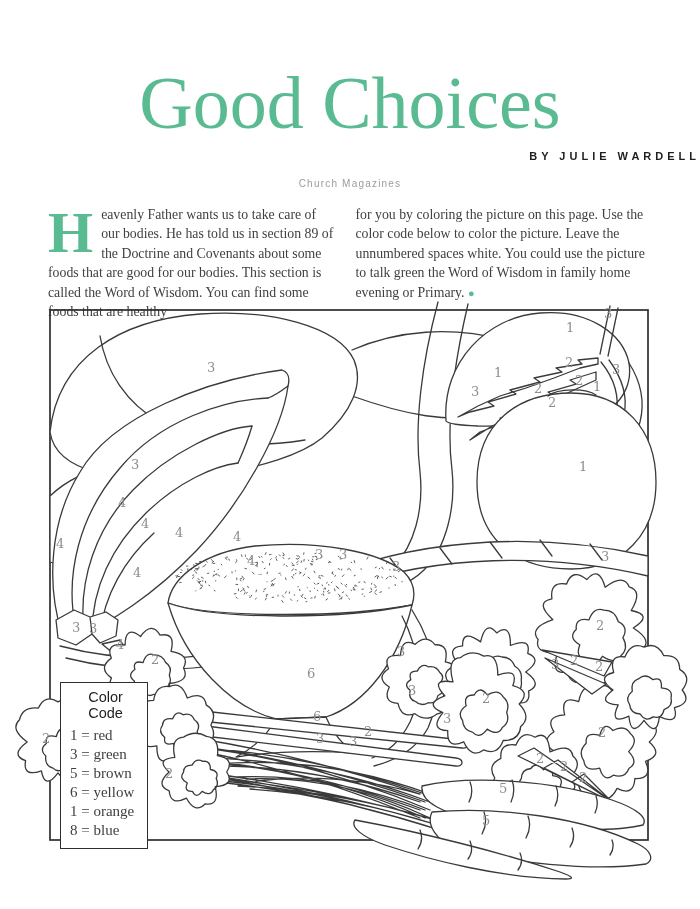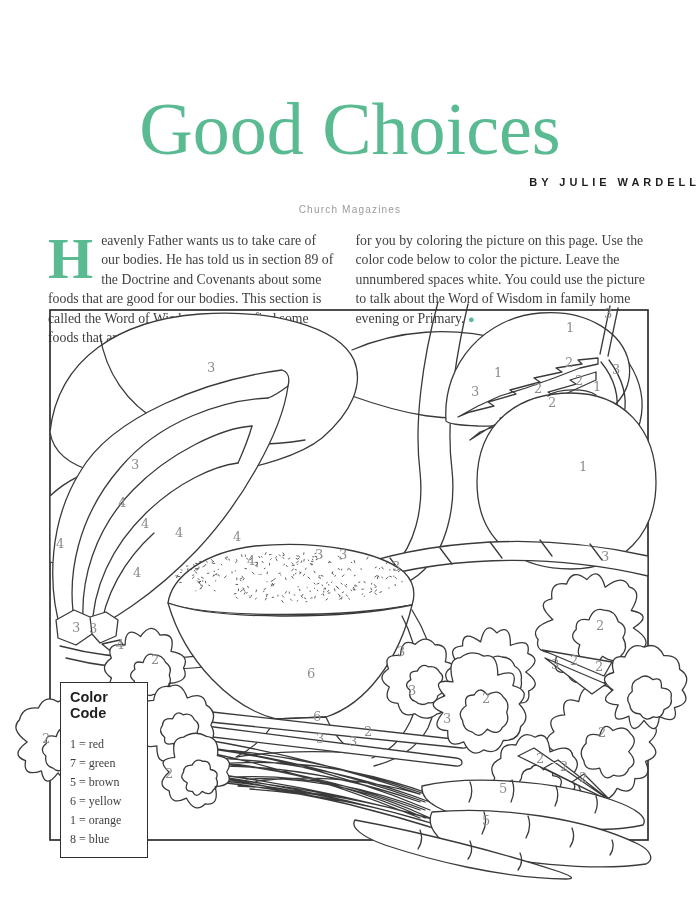--- a/index.html
+++ b/index.html
@@ -1,18 +1,18 @@
 <!DOCTYPE html>
 <html style="--accent: #5abb92;"><head>
 <meta charset="utf-8">
 <style>
   html,body{margin:0;padding:0;background:#fff;}
   body{width:700px;height:909px;position:relative;overflow:hidden;
        font-family:"Liberation Serif",serif;}
-  .title{margin:0;padding-top:92px;text-align:center;
+  .title{margin:0;padding-top:66px;text-align:center;
          font-family:"Liberation Serif",serif;font-weight:400;
          font-size:74px;line-height:1.0;color:var(--accent,#5abb92);}
   .byline{text-align:right;margin-top:10px;
           font-family:"Liberation Sans",sans-serif;font-size:11px;
           font-weight:700;letter-spacing:4px;color:#1f1f1f;}
   .org{text-align:center;margin-top:16px;
        font-family:"Liberation Sans",sans-serif;font-size:10px;
        letter-spacing:1.2px;color:#9b9b9b;}
   .cols{display:flex;gap:18px;padding:0 55px 0 48px;margin-top:16px;}
   .col{flex:1;font-size:13.8px;line-height:19.4px;color:#3f3f3f;}
@@ -22,40 +22,40 @@
   .art-wrap{position:absolute;left:0;top:300px;width:700px;height:580px;}
   svg .ln{stroke:#3a3a3a;stroke-width:1.3;fill:none;
           stroke-linecap:round;stroke-linejoin:round;}
   svg .f{fill:#fff;}
   svg .frame{stroke:#2e2e2e;stroke-width:1.7;fill:none;}
   #stipple{stroke:#3a3a3a;stroke-width:0.8;fill:none;}
   #labels text{fill:#8e8e8e;font:13px "DejaVu Serif",serif;}
   .color-code{position:absolute;left:60px;top:382px;width:88px;
               background:#fff;border:1.6px solid #2e2e2e;
               padding:6px 6px 8px 9px;box-sizing:border-box;}
-  .cc-title{font-family:"Liberation Sans",sans-serif;font-weight:700;
-            font-size:14.5px;color:#1f1f1f;margin-bottom:14px;}
-  .cc-row{font-family:"Liberation Serif",serif;font-size:12px;
+  .cc-title{font-family:"Liberation Sans",sans-serif;font-weight:400;
+            font-size:14.5px;color:#1f1f1f;margin-bottom:5px;text-align:center;}
+  .cc-row{font-family:"Liberation Serif",serif;font-size:15px;
           line-height:19px;color:#3f3f3f;}
 </style>
 </head>
 <body>
 
 <header>
   <h1 class="title">Good Choices</h1>
   <div class="byline">BY JULIE WARDELL</div>
   <div class="org">Church Magazines</div>
 </header>
 
 <section class="cols">
   <div class="col">
     <span class="dropcap">H</span><span>eavenly Father wants us to take care of our bodies. He has told us in section 89 of the Doctrine and Covenants about some foods that are good for our bodies. This section is called the Word of Wisdom. You can find some foods that are healthy</span>
   </div>
   <div class="col">
-    <span>for you by coloring the picture on this page. Use the color code below to color the picture. Leave the unnumbered spaces white. You could use the picture to talk about the Word of Wisdom in family home evening or Primary.</span>
+    <span>for you by coloring the picture on this page. Use the color code below to color the picture. Leave the unnumbered spaces white. You could use the picture to talk green the Word of Wisdom in family home evening or Primary.</span>
     <span class="endmark">●</span>
   </div>
 </section>
 
 <div class="art-wrap">
 <svg id="art" width="700" height="580" viewBox="0 0 700 580">
   <rect class="frame" x="50" y="10" width="598" height="530"></rect>
   <g class="ln">
 
     <path d="M352,50 C398,30 452,26 504,40 C524,46 536,56 542,68"></path>
@@ -189,19 +189,19 @@
         <text x="482" y="403">2</text>
         <text x="598" y="437">2</text>
         <text x="499" y="493">5</text>
         <text x="482" y="525">5</text>
       </g>
 </svg>
 
 <div class="color-code">
   <div class="cc-title">Color Code</div>
   <div class="cc-row">1 = red</div>
-  <div class="cc-row">7 = green</div>
+  <div class="cc-row">3 = green</div>
   <div class="cc-row">5 = brown</div>
   <div class="cc-row">6 = yellow</div>
   <div class="cc-row">1 = orange</div>
   <div class="cc-row">8 = blue</div>
 </div>
 </div>
 
 </body></html>

